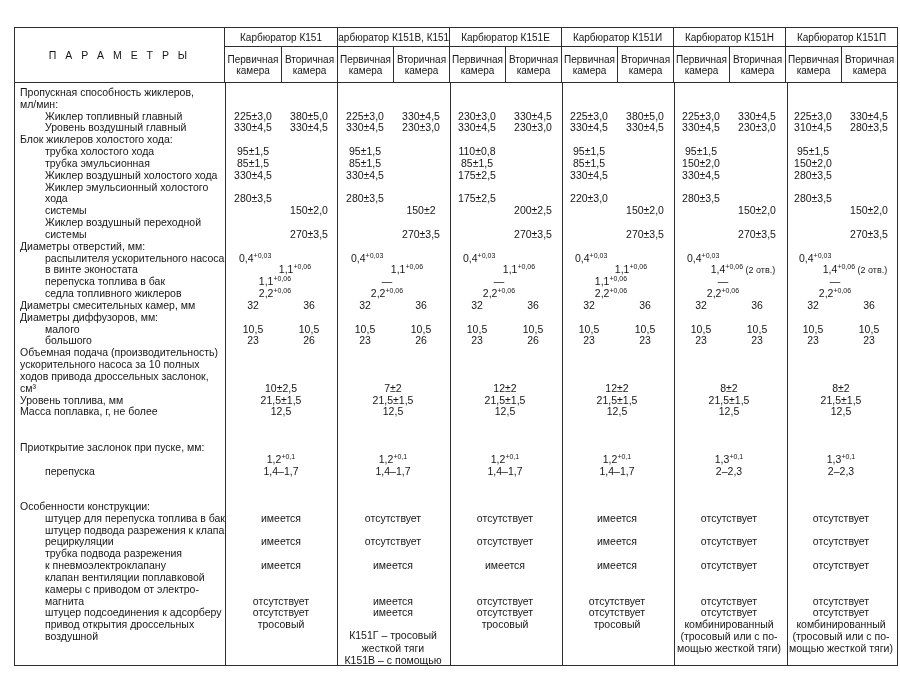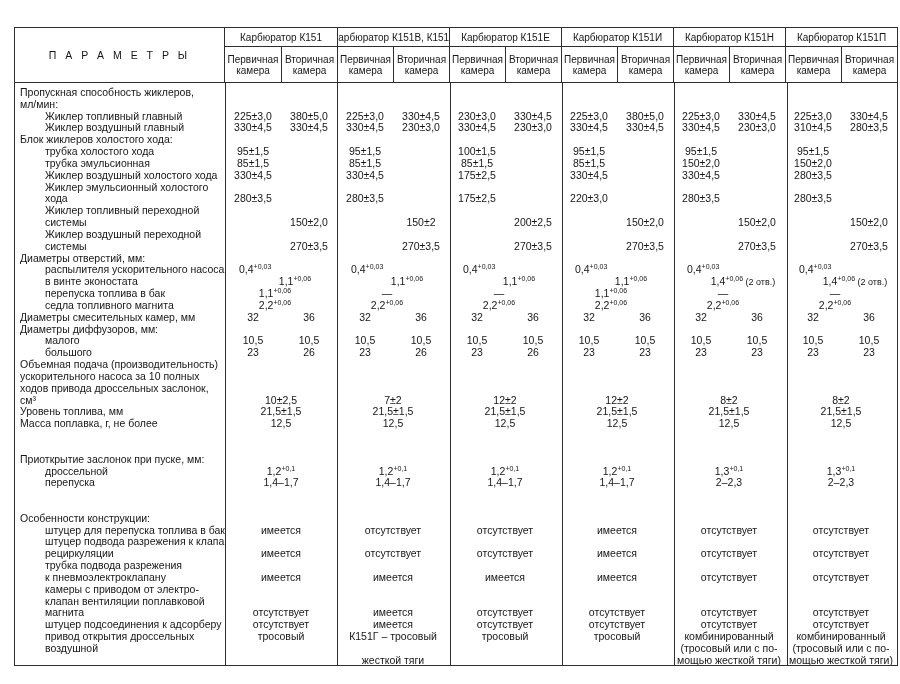--- a/index.html
+++ b/index.html
@@ -123,42 +123,42 @@
           <div class="val" style="grid-column: 6;">230±3,0</div>
           <div class="val" style="grid-column: 7;">330±4,5</div>
           <div class="val" style="grid-column: 8;">225±3,0</div>
           <div class="val" style="grid-column: 9;">380±5,0</div>
           <div class="val" style="grid-column: 10;">225±3,0</div>
           <div class="val" style="grid-column: 11;">330±4,5</div>
           <div class="val" style="grid-column: 12;">225±3,0</div>
           <div class="val" style="grid-column: 13;">330±4,5</div>
         </div>
         <div class="brow">
-          <div class="lbl ind1">Жиклер воздушный главный</div>
+          <div class="lbl ind1">Уровень воздушный главный</div>
           <div class="val" style="grid-column: 2;">330±4,5</div>
           <div class="val" style="grid-column: 3;">330±4,5</div>
           <div class="val" style="grid-column: 4;">330±4,5</div>
           <div class="val" style="grid-column: 5;">230±3,0</div>
           <div class="val" style="grid-column: 6;">330±4,5</div>
           <div class="val" style="grid-column: 7;">230±3,0</div>
           <div class="val" style="grid-column: 8;">330±4,5</div>
           <div class="val" style="grid-column: 9;">330±4,5</div>
           <div class="val" style="grid-column: 10;">330±4,5</div>
           <div class="val" style="grid-column: 11;">230±3,0</div>
           <div class="val" style="grid-column: 12;">310±4,5</div>
           <div class="val" style="grid-column: 13;">280±3,5</div>
         </div>
         <div class="brow">
           <div class="lbl ind0">Блок жиклеров холостого хода:</div>
         </div>
         <div class="brow">
           <div class="lbl ind1">трубка холостого хода</div>
           <div class="val" style="grid-column: 2;">95±1,5</div>
           <div class="val" style="grid-column: 4;">95±1,5</div>
-          <div class="val" style="grid-column: 6;">100±1,5</div>
+          <div class="val" style="grid-column: 6;">110±0,8</div>
           <div class="val" style="grid-column: 8;">95±1,5</div>
           <div class="val" style="grid-column: 10;">95±1,5</div>
           <div class="val" style="grid-column: 12;">95±1,5</div>
         </div>
         <div class="brow">
           <div class="lbl ind1">трубка эмульсионная</div>
           <div class="val" style="grid-column: 2;">85±1,5</div>
           <div class="val" style="grid-column: 4;">85±1,5</div>
           <div class="val" style="grid-column: 6;">85±1,5</div>
           <div class="val" style="grid-column: 8;">85±1,5</div>
@@ -180,23 +180,20 @@
         <div class="brow">
           <div class="lbl ind1">хода</div>
           <div class="val" style="grid-column: 2;">280±3,5</div>
           <div class="val" style="grid-column: 4;">280±3,5</div>
           <div class="val" style="grid-column: 6;">175±2,5</div>
           <div class="val" style="grid-column: 8;">220±3,0</div>
           <div class="val" style="grid-column: 10;">280±3,5</div>
           <div class="val" style="grid-column: 12;">280±3,5</div>
         </div>
         <div class="brow">
-          <div class="lbl ind1">Жиклер топливный переходной</div>
-        </div>
-        <div class="brow">
           <div class="lbl ind1">системы</div>
           <div class="val" style="grid-column: 3;">150±2,0</div>
           <div class="val" style="grid-column: 5;">150±2</div>
           <div class="val" style="grid-column: 7;">200±2,5</div>
           <div class="val" style="grid-column: 9;">150±2,0</div>
           <div class="val" style="grid-column: 11;">150±2,0</div>
           <div class="val" style="grid-column: 13;">150±2,0</div>
         </div>
         <div class="brow">
           <div class="lbl ind1">Жиклер воздушный переходной</div>
@@ -234,21 +231,21 @@
         <div class="brow">
           <div class="lbl ind1">перепуска топлива в бак</div>
           <div class="val g-mid" style="grid-column: 2 / span 2;">1,1<sup class="tol">+0,06</sup></div>
           <div class="val g-mid" style="grid-column: 4 / span 2;">—</div>
           <div class="val g-mid" style="grid-column: 6 / span 2;">—</div>
           <div class="val g-mid" style="grid-column: 8 / span 2;">1,1<sup class="tol">+0,06</sup></div>
           <div class="val g-mid" style="grid-column: 10 / span 2;">—</div>
           <div class="val g-mid" style="grid-column: 12 / span 2;">—</div>
         </div>
         <div class="brow">
-          <div class="lbl ind1">седла топливного магнита</div>
+          <div class="lbl ind1">седла топливного жиклеров</div>
           <div class="val g-mid" style="grid-column: 2 / span 2;">2,2<sup class="tol">+0,06</sup></div>
           <div class="val g-mid" style="grid-column: 4 / span 2;">2,2<sup class="tol">+0,06</sup></div>
           <div class="val g-mid" style="grid-column: 6 / span 2;">2,2<sup class="tol">+0,06</sup></div>
           <div class="val g-mid" style="grid-column: 8 / span 2;">2,2<sup class="tol">+0,06</sup></div>
           <div class="val g-mid" style="grid-column: 10 / span 2;">2,2<sup class="tol">+0,06</sup></div>
           <div class="val g-mid" style="grid-column: 12 / span 2;">2,2<sup class="tol">+0,06</sup></div>
         </div>
         <div class="brow">
           <div class="lbl ind0">Диаметры смесительных камер, мм</div>
           <div class="val" style="grid-column: 2;">32</div>
@@ -336,21 +333,20 @@
         <div class="brow">
           <div class="lbl ind0"></div>
         </div>
         <div class="brow">
           <div class="lbl ind0"></div>
         </div>
         <div class="brow">
           <div class="lbl ind0">Приоткрытие заслонок при пуске, мм:</div>
         </div>
         <div class="brow">
-          <div class="lbl ind1">дроссельной</div>
           <div class="val g-center" style="grid-column: 2 / span 2;">1,2<sup class="tol">+0,1</sup></div>
           <div class="val g-center" style="grid-column: 4 / span 2;">1,2<sup class="tol">+0,1</sup></div>
           <div class="val g-center" style="grid-column: 6 / span 2;">1,2<sup class="tol">+0,1</sup></div>
           <div class="val g-center" style="grid-column: 8 / span 2;">1,2<sup class="tol">+0,1</sup></div>
           <div class="val g-center" style="grid-column: 10 / span 2;">1,3<sup class="tol">+0,1</sup></div>
           <div class="val g-center" style="grid-column: 12 / span 2;">1,3<sup class="tol">+0,1</sup></div>
         </div>
         <div class="brow">
           <div class="lbl ind1">перепуска</div>
           <div class="val g-center" style="grid-column: 2 / span 2;">1,4–1,7</div>
@@ -396,24 +392,24 @@
         <div class="brow">
           <div class="lbl ind1">к пневмоэлектроклапану</div>
           <div class="val g-center" style="grid-column: 2 / span 2;">имеется</div>
           <div class="val g-center" style="grid-column: 4 / span 2;">имеется</div>
           <div class="val g-center" style="grid-column: 6 / span 2;">имеется</div>
           <div class="val g-center" style="grid-column: 8 / span 2;">имеется</div>
           <div class="val g-center" style="grid-column: 10 / span 2;">отсутствует</div>
           <div class="val g-center" style="grid-column: 12 / span 2;">отсутствует</div>
         </div>
         <div class="brow">
+          <div class="lbl ind1">клапан вентиляции поплавковой</div>
+        </div>
+        <div class="brow">
           <div class="lbl ind1">камеры с приводом от электро-</div>
-        </div>
-        <div class="brow">
-          <div class="lbl ind1">клапан вентиляции поплавковой</div>
         </div>
         <div class="brow">
           <div class="lbl ind1">магнита</div>
           <div class="val g-center" style="grid-column: 2 / span 2;">отсутствует</div>
           <div class="val g-center" style="grid-column: 4 / span 2;">имеется</div>
           <div class="val g-center" style="grid-column: 6 / span 2;">отсутствует</div>
           <div class="val g-center" style="grid-column: 8 / span 2;">отсутствует</div>
           <div class="val g-center" style="grid-column: 10 / span 2;">отсутствует</div>
           <div class="val g-center" style="grid-column: 12 / span 2;">отсутствует</div>
         </div>
@@ -422,21 +418,21 @@
           <div class="val g-center" style="grid-column: 2 / span 2;">отсутствует</div>
           <div class="val g-center" style="grid-column: 4 / span 2;">имеется</div>
           <div class="val g-center" style="grid-column: 6 / span 2;">отсутствует</div>
           <div class="val g-center" style="grid-column: 8 / span 2;">отсутствует</div>
           <div class="val g-center" style="grid-column: 10 / span 2;">отсутствует</div>
           <div class="val g-center" style="grid-column: 12 / span 2;">отсутствует</div>
         </div>
         <div class="brow">
           <div class="lbl ind1">привод открытия дроссельных</div>
           <div class="val g-center" style="grid-column: 2 / span 2;">тросовый</div>
-          <div class="val g-center" style="grid-column: 4 / span 2;">К151Г – тросовый</div>
+          <div class="val g-center" style="grid-column: 4 / span 2; margin-top: 11px;">К151Г – тросовый</div>
           <div class="val g-center" style="grid-column: 6 / span 2;">тросовый</div>
           <div class="val g-center" style="grid-column: 8 / span 2;">тросовый</div>
           <div class="val g-center" style="grid-column: 10 / span 2;">комбинированный</div>
           <div class="val g-center" style="grid-column: 12 / span 2;">комбинированный</div>
         </div>
         <div class="brow">
           <div class="lbl ind1">воздушной</div>
           <div class="val g-center" style="grid-column: 4 / span 2; margin-top: 24px;">К151В – с помощью</div>
           <div class="val g-center" style="grid-column: 10 / span 2;">(тросовый или с по-</div>
           <div class="val g-center" style="grid-column: 12 / span 2;">(тросовый или с по-</div>

